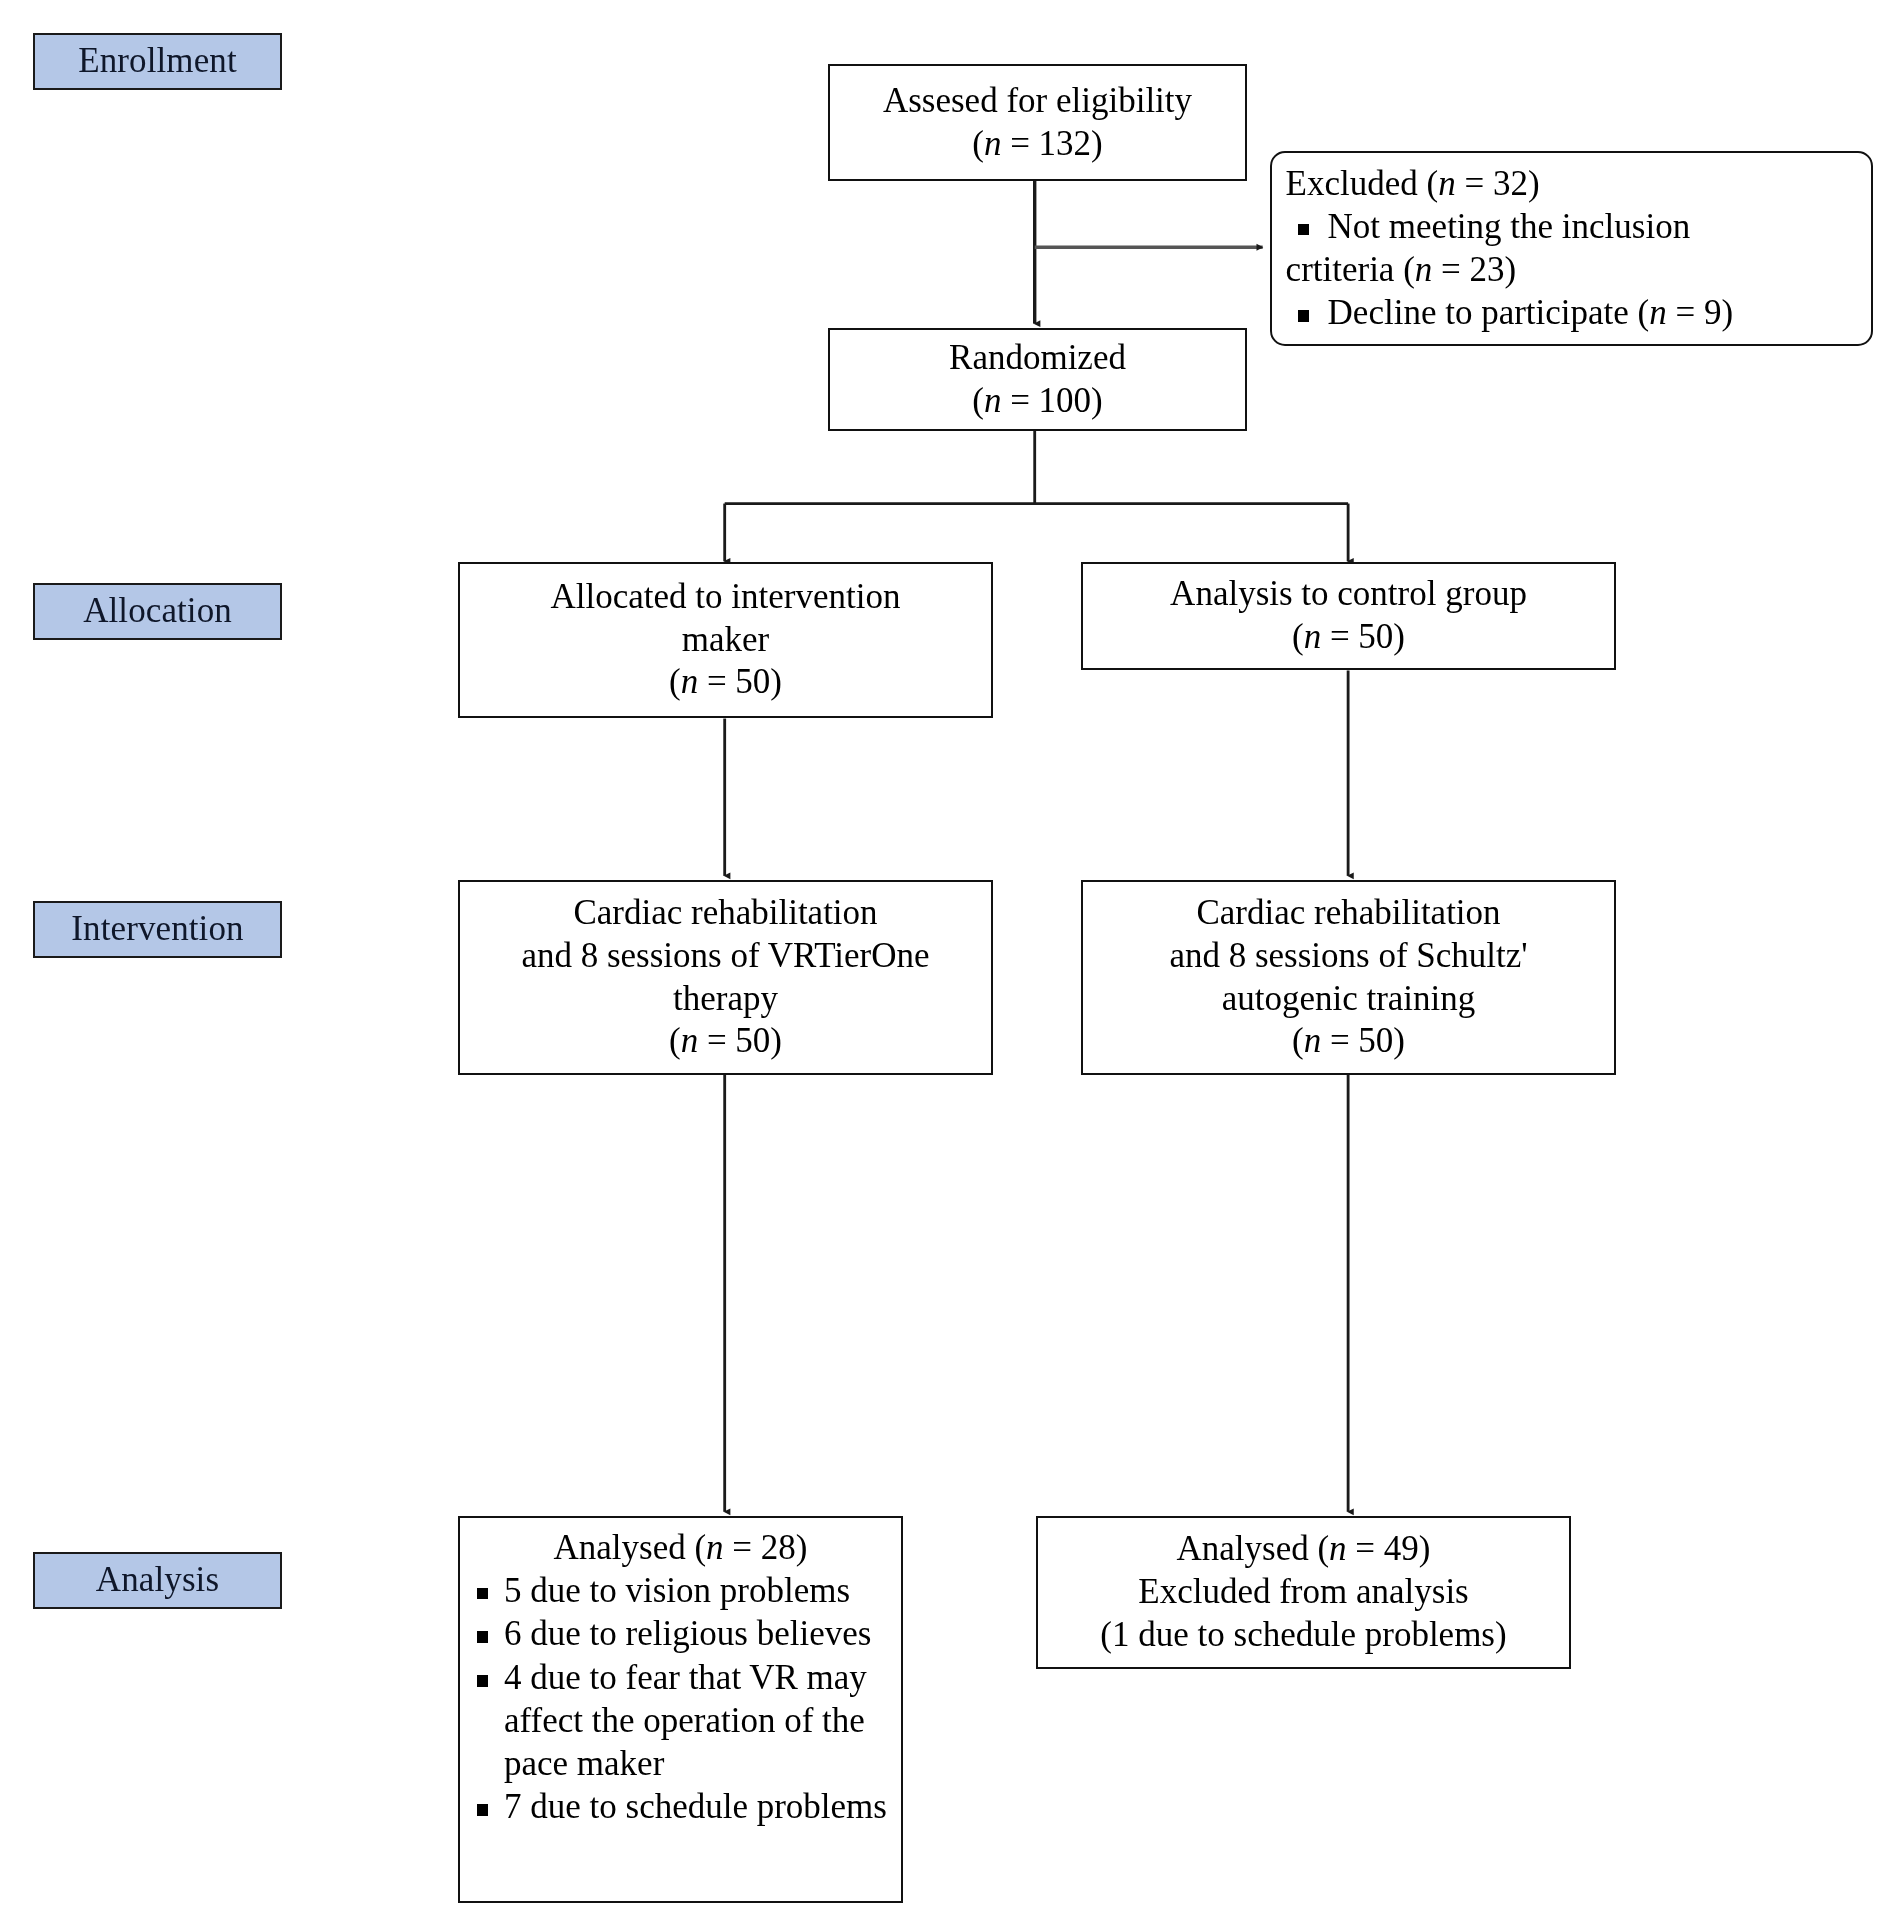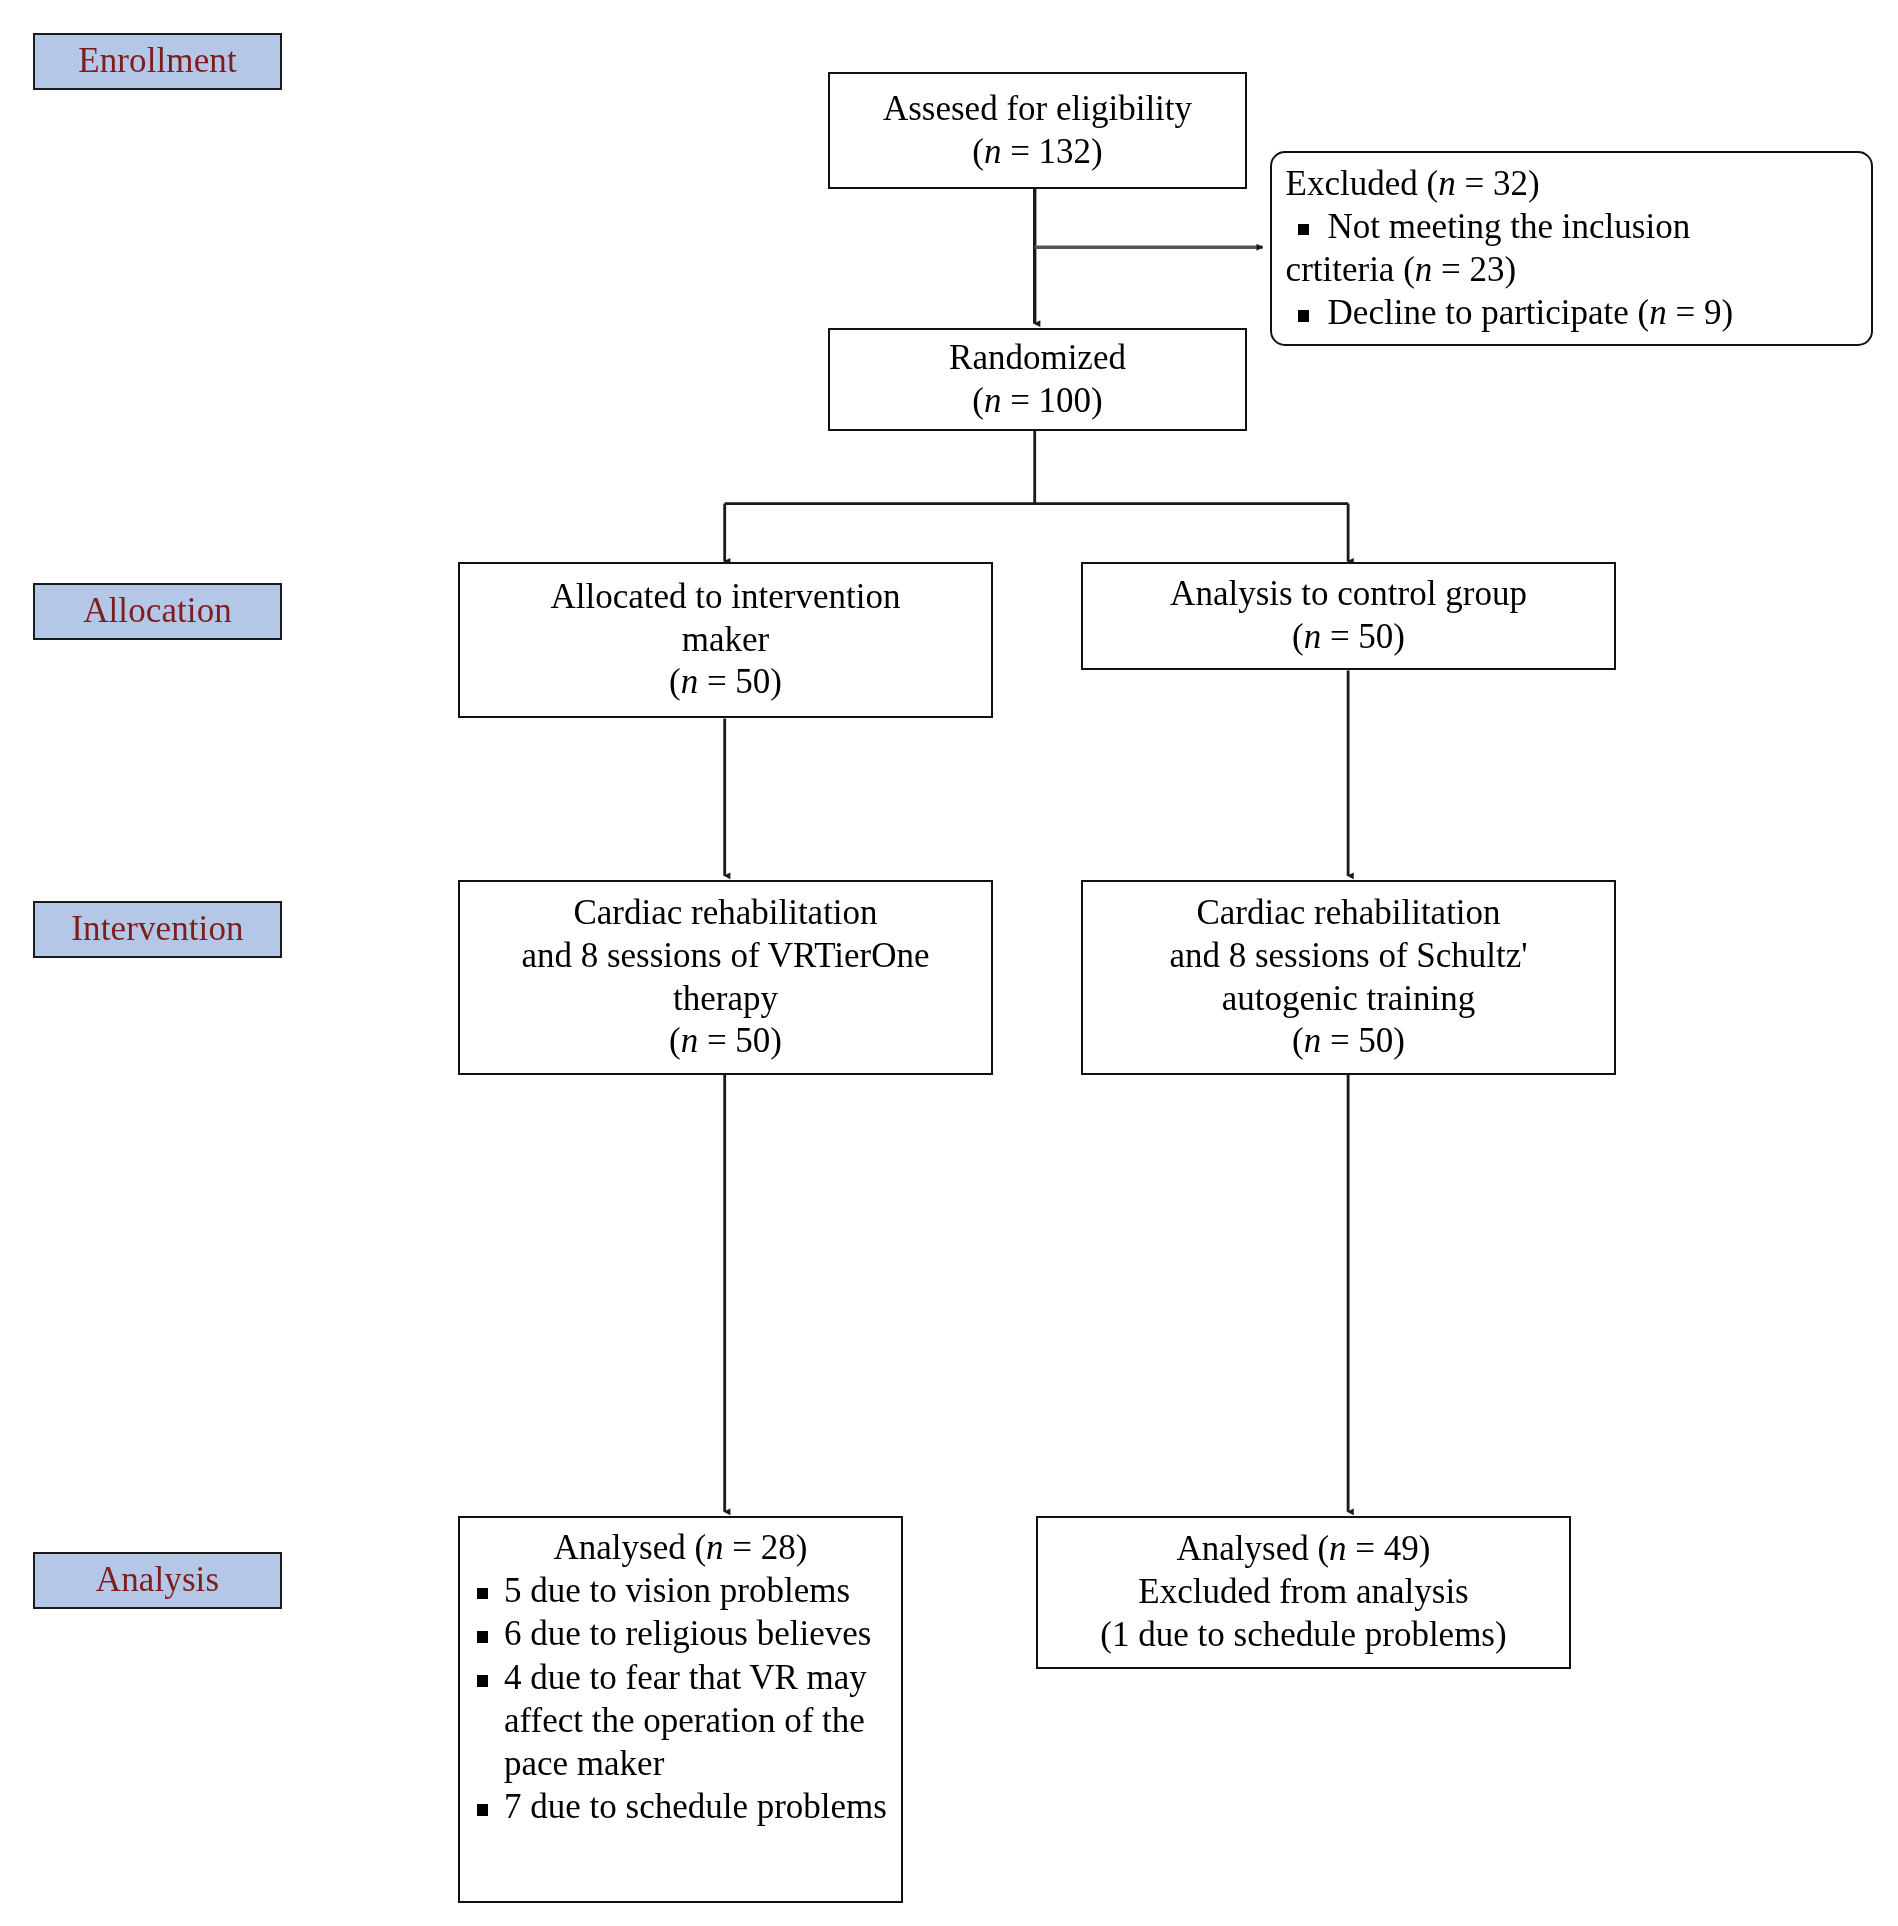--- a/index.html
+++ b/index.html
@@ -31,21 +31,21 @@
     position: absolute;
     box-sizing: border-box;
     background: #b4c7e7;
     border: 2.3px solid #1a1a1a;
     display: flex;
     align-items: center;
     justify-content: center;
     font-size: 35px;
     line-height: 1.05;
     letter-spacing: 0.1px;
-    color: #7f1d1d;
+    color: #0f172a;
   }
   .node {
     position: absolute;
     box-sizing: border-box;
     background: #ffffff;
     border: 2.3px solid #111111;
     display: flex;
     flex-direction: column;
     align-items: center;
     justify-content: center;
@@ -142,21 +142,21 @@
   </div>
 
   <div class="stage-label" style="left:33px; top:901px; width:249px; height:57px;">
     <span>Intervention</span>
   </div>
 
   <div class="stage-label" style="left:33px; top:1552px; width:249px; height:57px;">
     <span>Analysis</span>
   </div>
 
-  <div class="node" style="left:828px; top:72px; width:419px; height:117px;text-align:right;">
+  <div class="node" style="left:828px; top:64px; width:419px; height:117px;text-align:right;">
     <span class="line">Assesed for eligibility</span>
     <span class="line"><span>(</span><em class="n">n</em><span> = 132)</span></span>
   </div>
 
   <div class="node left-align" style="left:1270px; top:151px; width:603px; height:195px;">
     <span class="line"><span>Excluded (</span><em class="n">n</em><span> = 32)</span></span>
     <ul class="bullets">
       <li><span>Not meeting the inclusion</span><span class="hang"><span>crtiteria (</span><em class="n">n</em><span> = 23)</span></span></li>
       <li><span>Decline to participate (</span><em class="n">n</em><span> = 9)</span></li>
     </ul>

